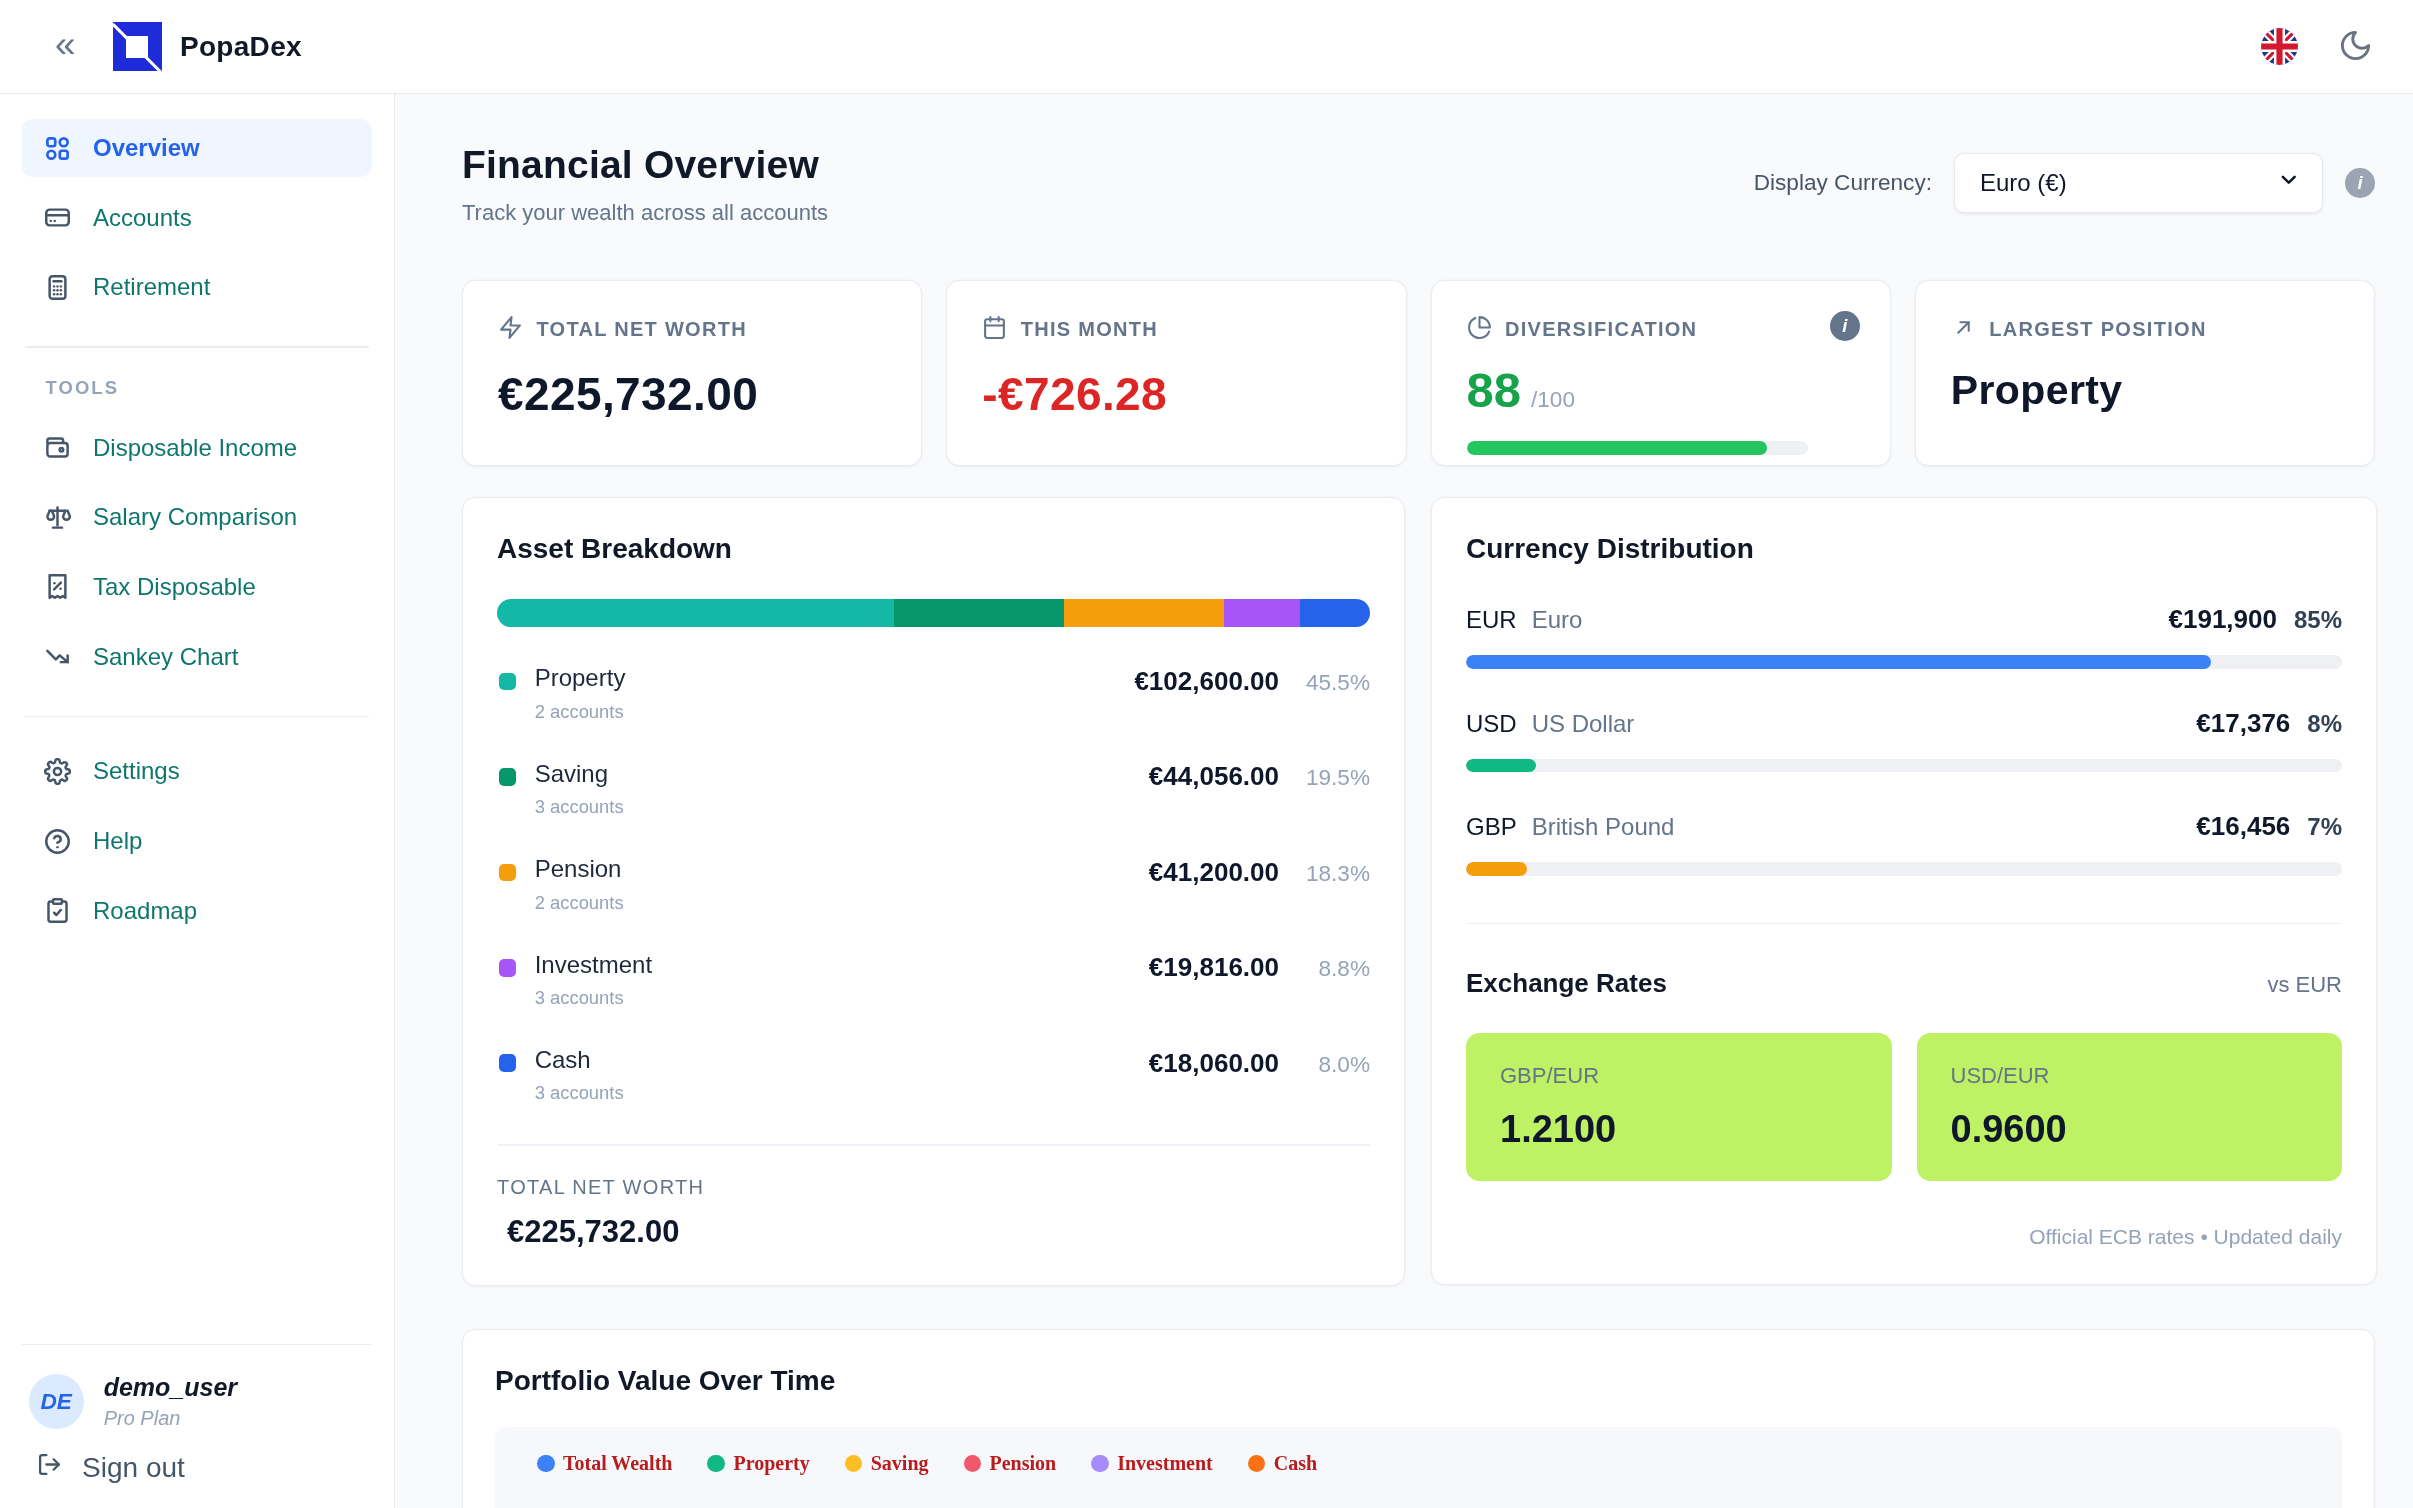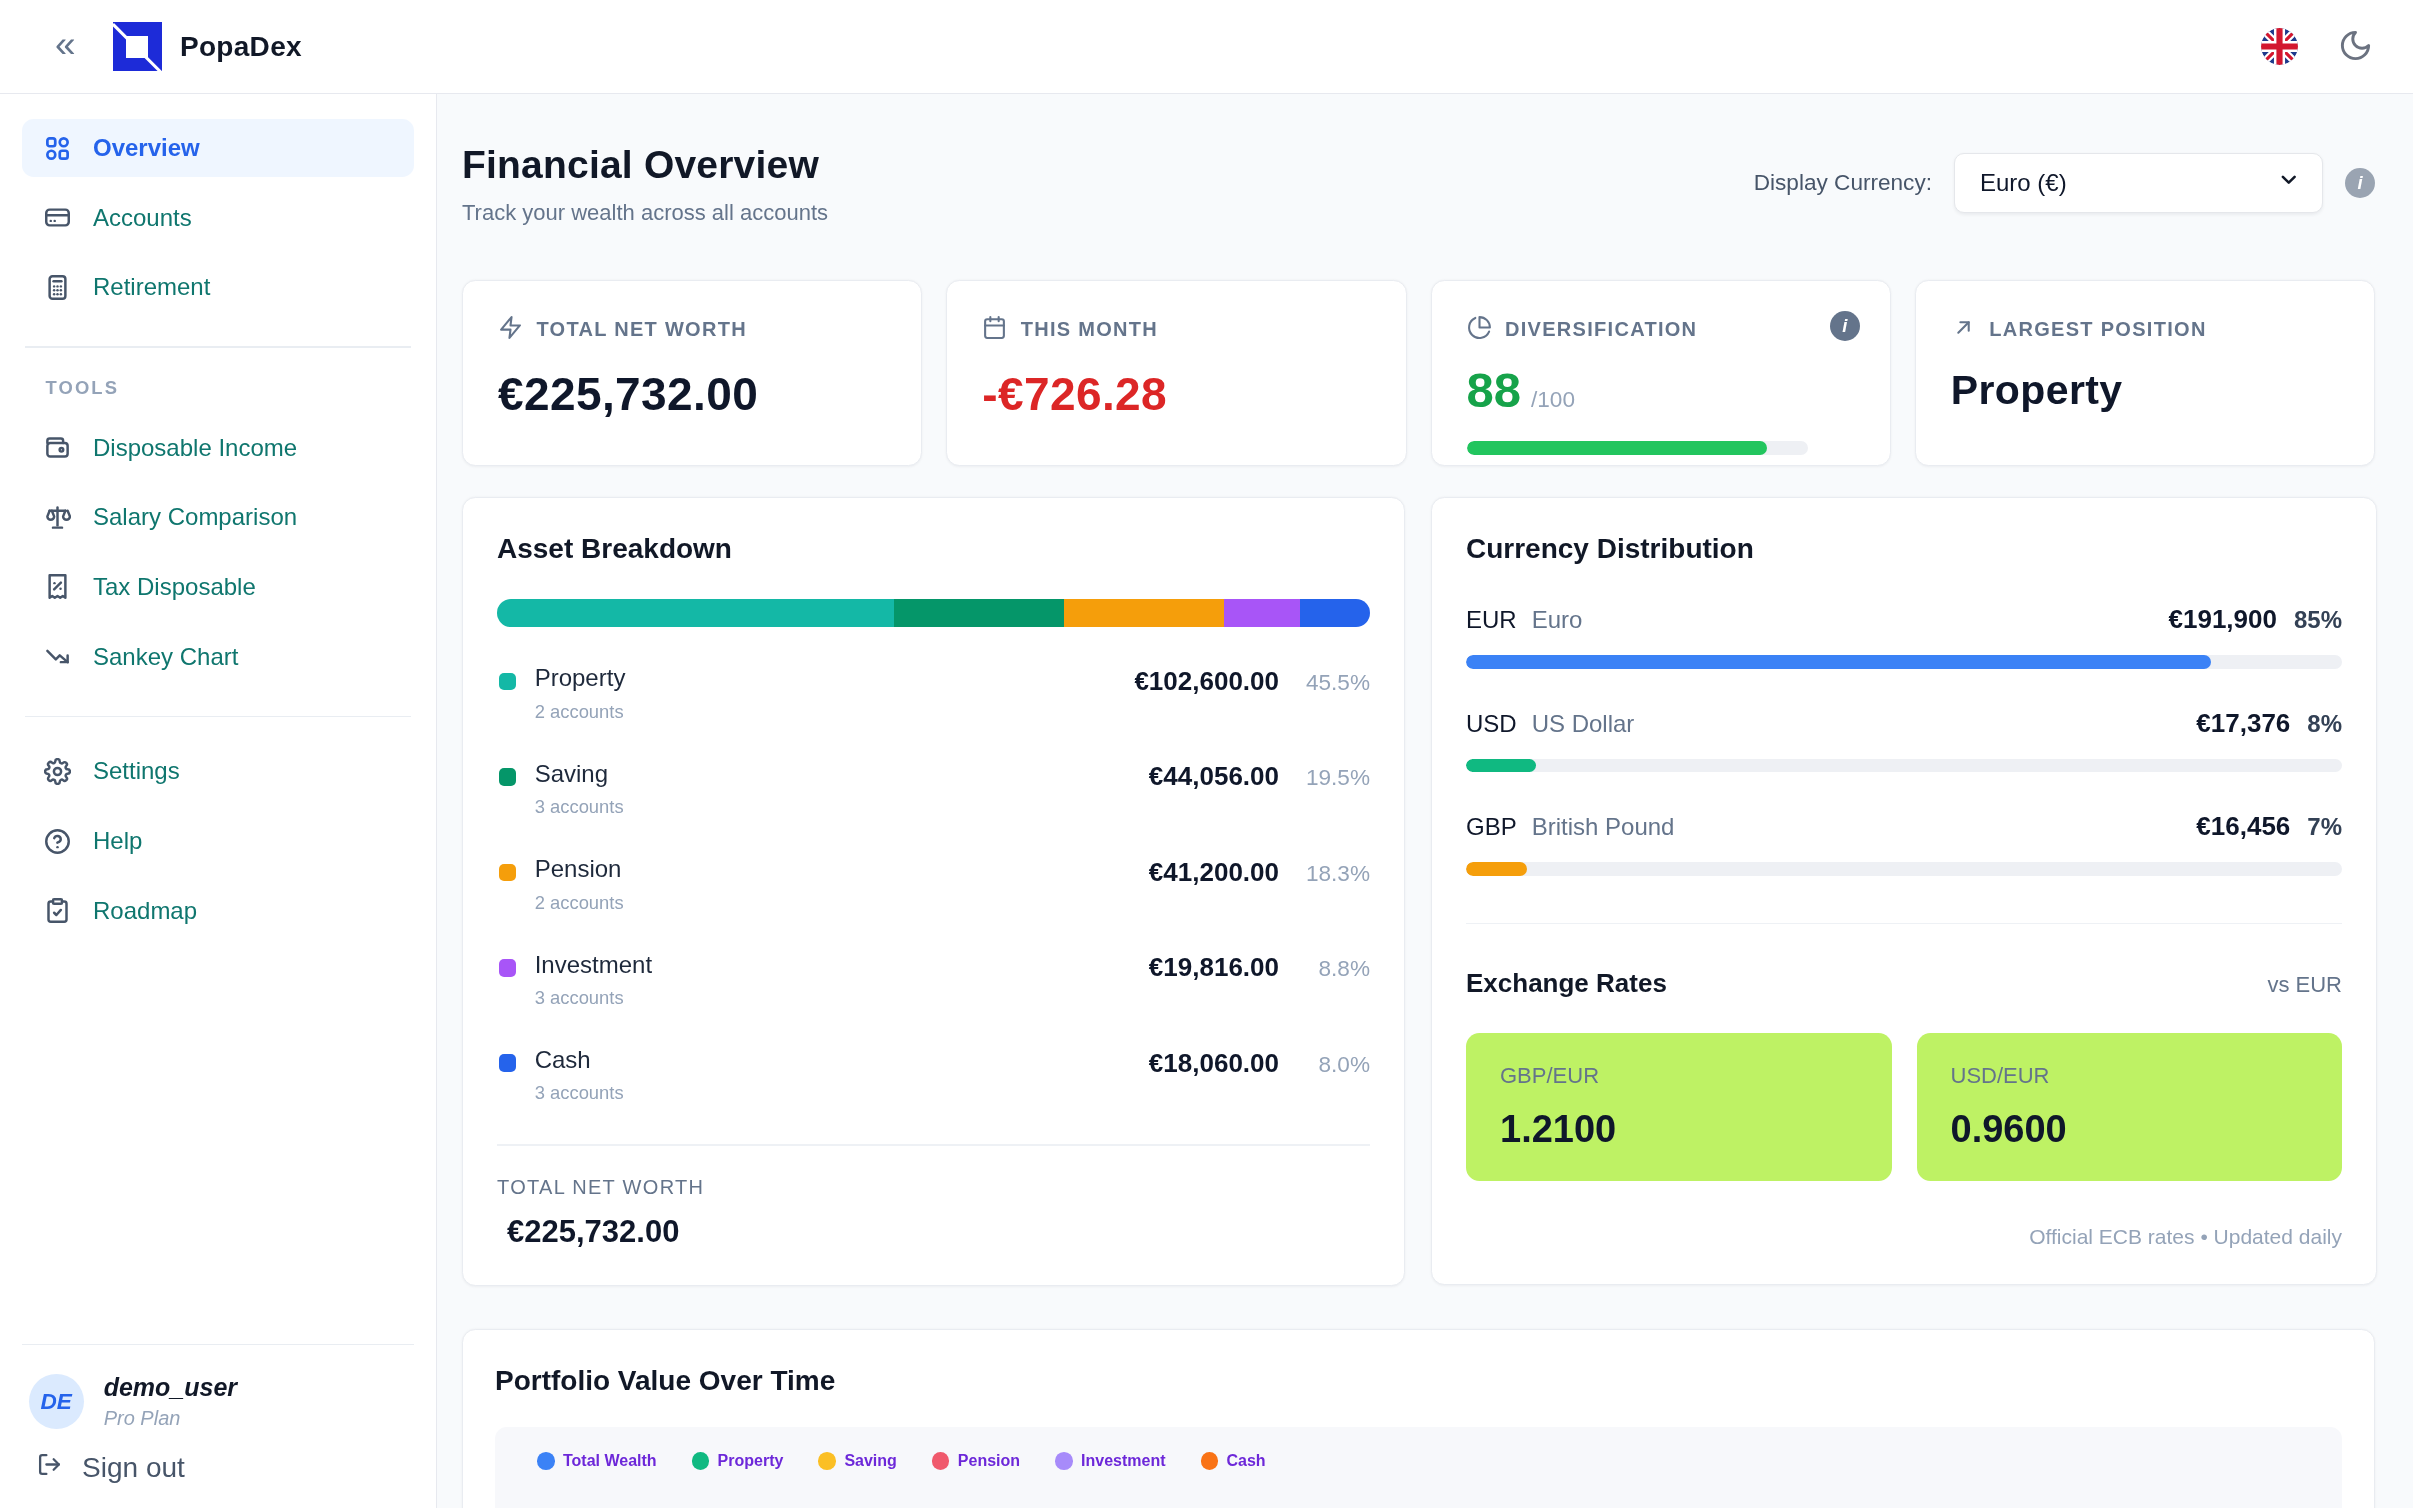--- a/index.html
+++ b/index.html
@@ -12,21 +12,21 @@
   .collapse-btn { font-size:37px; color:#64748b; margin:0 37px 5px 15px; cursor:pointer; line-height:1; }
   .logo-box { width:49px; height:49px; background:#1d2bd8; position:relative; overflow:hidden; margin-right:18.4px; }
   .logo-box .diag { position:absolute; left:-20%; top:50%; width:140%; height:2.5px; background:#ffffff; transform:rotate(45deg); }
   .logo-box .inner { position:absolute; left:50%; top:50%; transform:translate(-50%,-50%); width:22px; height:22px; background:#ffffff; }
   .brand { font-size:28px; font-weight:bold; color:#111827; letter-spacing:0.3px; }
   .header-right { margin-left:auto; display:flex; align-items:center; gap:40px; }
   .flag { width:37px; height:37px; border-radius:50%; overflow:hidden; }
   .moon { color:#6b7280; }
 
   
-  .sidebar { position:absolute; top:94px; left:0; width:437px; height:1415px; background:#ffffff; border-right:1.7px solid #e7e9ef; padding:25px 22px; display:flex; flex-direction:column; }
+  .sidebar { position:absolute; top:94px; left:0; width:395px; height:1415px; background:#ffffff; border-right:1.7px solid #e7e9ef; padding:25px 22px; display:flex; flex-direction:column; }
   .nav-item { display:flex; align-items:center; gap:22px; padding:15px 22px; border-radius:11.7px; color:#0f766e; font-size:24px; cursor:pointer; margin-bottom:11.7px; }
   .nav-item .nv-ic { display:flex; color:#475569; }
   .nav-item.active { background:#eff6ff; color:#2563eb; font-weight:bold; }
   .nav-item.active .nv-ic { color:#2563eb; }
   .side-divider { height:1.7px; background:#e9edf2; margin:18.4px 3.4px 25px; }
   .tools-label { font-size:18.4px; font-weight:bold; letter-spacing:2.1px; color:#94a3b8; padding:0 23.5px; margin:3.4px 0 20px; }
   .sidebar-spacer { flex:1; }
   .user-block { border-top:1.7px solid #e9edf2; padding:28.5px 6.7px 0; }
   .user-row { display:flex; align-items:center; gap:20px;font-style:italic; }
   .avatar { width:55px; height:55px; border-radius:50%; background:#dbeafe; color:#2563eb; font-weight:bold; font-size:22.6px; display:flex; align-items:center; justify-content:center; }
@@ -95,21 +95,21 @@
   .ex-pair { font-size:22px; color:#64748b; }
   .ex-rate { font-size:38px; font-weight:800; color:#0f172a; margin-top:18.4px; }
   .ex-foot { text-align:right; font-size:21px; color:#94a3b8; margin-top:44px; }
 
   
   .portfolio { margin-top:43px; padding:35px 32px; height:302px; }
   .chart-box { position:relative; margin-top:30px; background:#f7f8fb; border-radius:11.7px; height:228px; overflow:hidden; }
   .legend { position:absolute; top:25px; left:42px; display:flex; gap:35px; z-index:2; }
   .legend-item { display:flex; align-items:center; gap:8.4px; }
   .legend-dot { width:17.6px; height:17.6px; border-radius:50%; }
-  .legend-label { font-size:16px; font-weight:bold; color:#6d28d9; }
+  .legend-label { font-size:20px; font-weight:bold; color:#b91c1c;font-family:Liberation Serif, serif; }
   .chart-box svg.plot { position:absolute; inset:0; width:100%; height:100%; }
 
   .ic { flex:none; }
 </style>
 </head>
 <body>
 
 <div class="app">
 
   <div class="header">

